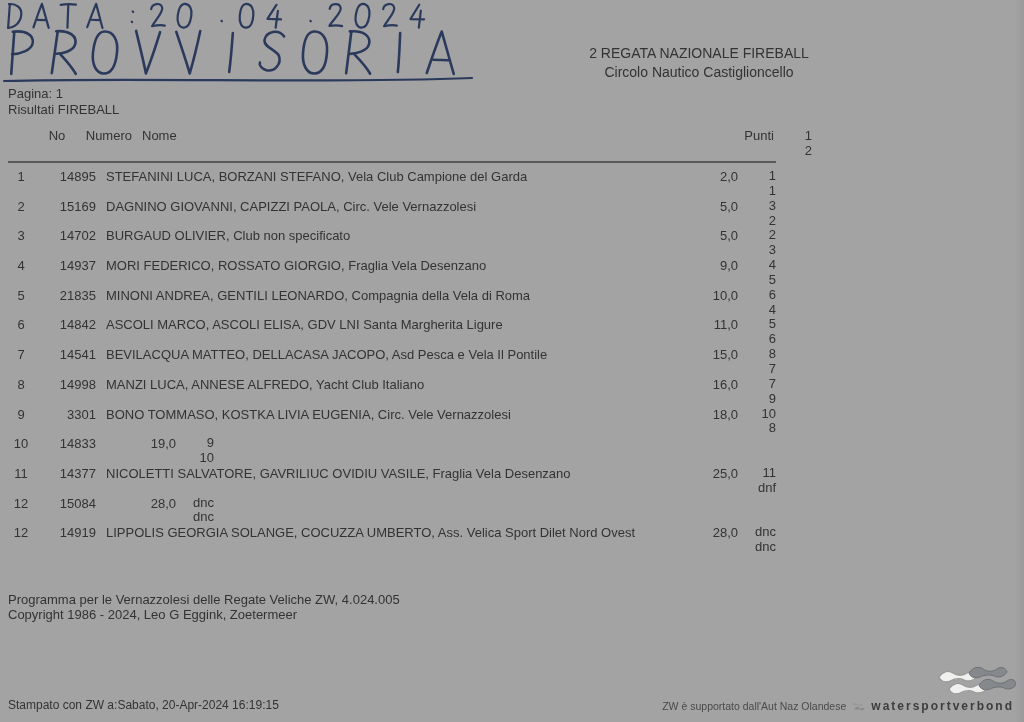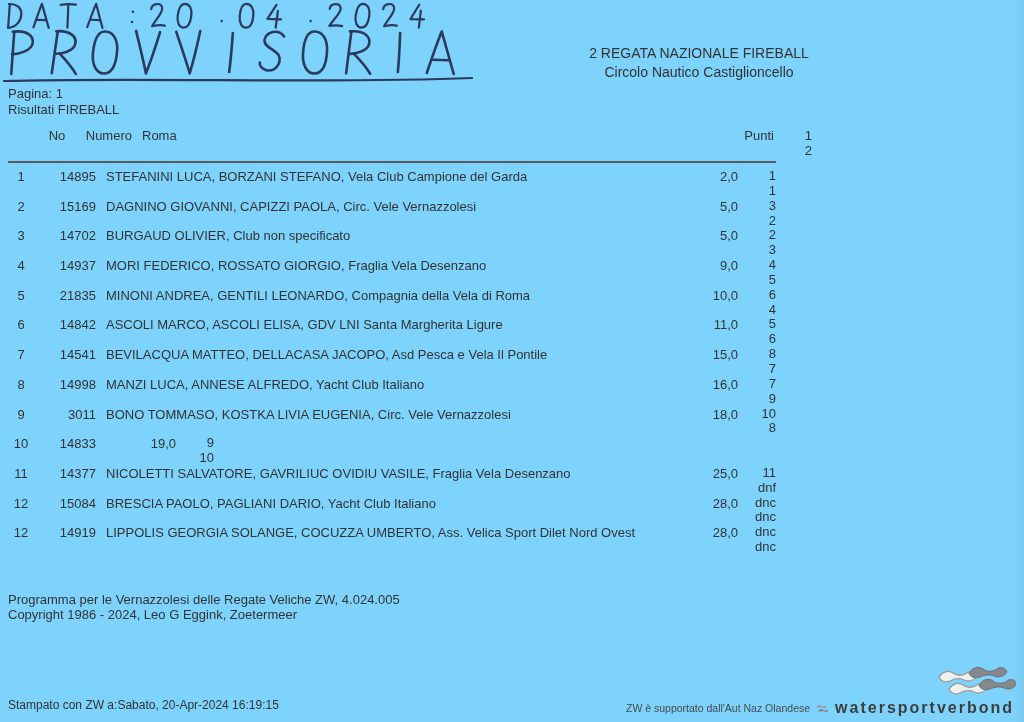--- a/index.html
+++ b/index.html
@@ -1,18 +1,18 @@
 <!DOCTYPE html>
 <html><head>
 <meta charset="utf-8">
 <style>
   html,body{margin:0;padding:0;background:#e9e9e9;}
   .page{
     position:relative;width:1024px;height:722px;margin:0 auto;
-    background:#7dd3fc;overflow:hidden;
+    background:#a3a3a3;overflow:hidden;
     font-family:"Liberation Sans", sans-serif;color:#383838;
   }
   .page::after{ 
     content:"";position:absolute;top:0;right:0;width:10px;height:100%;
     background:linear-gradient(to right, rgba(0,0,0,0), rgba(0,0,0,0.05));
     pointer-events:none;
   }
   svg.hand{position:absolute;overflow:visible;}
   .event-block{position:absolute;left:523px;top:44px;width:352px;text-align:center;line-height:19px;font-size:14px;color:#333;}
   .meta-block{position:absolute;left:8px;top:86px;font-size:13px;line-height:15.5px;color:#333;}
@@ -23,21 +23,21 @@
   .trow{display:flex;height:29.7px;font-size:13px;color:#333;}
   .c-no{width:26px;text-align:center;flex:none;}
   .c-num{width:62px;text-align:right;flex:none;}
   .c-nome{flex:1;padding-left:10px;min-width:0;white-space:nowrap;}
   .c-punti{width:80px;text-align:right;flex:none;}
   .c-races{width:38px;text-align:right;flex:none;line-height:14.9px;}
   .c-races div{height:14.9px;}
   .footer-block{position:absolute;left:8px;top:592px;font-size:13px;line-height:15.4px;color:#333;}
   .printed-line{position:absolute;left:8px;top:698px;font-size:12px;color:#333;}
   .support-line{position:absolute;right:10px;top:699px;font-size:10.5px;color:#4a4a4a;display:flex;align-items:center;gap:6px;}
-  .brand{font-weight:bold;letter-spacing:2px;color:#3d3d3d;font-size:16px;}
+  .brand{font-weight:bold;letter-spacing:2px;color:#3d3d3d;font-size:12px;}
   .ws-logo{position:absolute;right:8px;top:666px;}
   .mini-icon{display:inline-block;}
 </style>
 </head>
 <body>
 
 <div class="page">
 
   <svg class="hand" id="hw-date" style="left:4px;top:2px;" width="460" height="30" viewBox="0 0 460 30">
       <path d="M2,29 L5,1" transform="translate(2,1) scale(0.85) rotate(-2 10 15)" fill="none" stroke="#2b3a5c" stroke-width="2.2" stroke-linecap="round" stroke-linejoin="round" vector-effect="non-scaling-stroke"></path>
@@ -91,21 +91,21 @@
   </div>
 
   <div class="meta-block">
     <div>Pagina: 1</div>
     <div>Risultati FIREBALL</div>
   </div>
 
   <div class="thead">
     <div class="c-no">No</div>
     <div class="c-num">Numero</div>
-    <div class="c-nome">Roma</div>
+    <div class="c-nome">Nome</div>
     <div class="c-punti">Punti</div>
     <div class="c-races">
       <div>1</div>
       <div>2</div>
     </div>
   </div>
 
   <div class="rule"></div>
 
   <div class="tbody">
@@ -192,21 +192,21 @@
       <div class="c-nome">MANZI LUCA, ANNESE ALFREDO, Yacht Club Italiano</div>
       <div class="c-punti">16,0</div>
       <div class="c-races">
         <div class="r1">7</div>
         <div class="r2">9</div>
       </div>
     </div>
 
     <div class="trow">
       <div class="c-no">9</div>
-      <div class="c-num">3011</div>
+      <div class="c-num">3301</div>
       <div class="c-nome">BONO TOMMASO, KOSTKA LIVIA EUGENIA, Circ. Vele Vernazzolesi</div>
       <div class="c-punti">18,0</div>
       <div class="c-races">
         <div class="r1">10</div>
         <div class="r2">8</div>
       </div>
     </div>
 
     <div class="trow">
       <div class="c-no">10</div>
@@ -225,21 +225,20 @@
       <div class="c-punti">25,0</div>
       <div class="c-races">
         <div class="r1">11</div>
         <div class="r2">dnf</div>
       </div>
     </div>
 
     <div class="trow">
       <div class="c-no">12</div>
       <div class="c-num">15084</div>
-      <div class="c-nome">BRESCIA PAOLO, PAGLIANI DARIO, Yacht Club Italiano</div>
       <div class="c-punti">28,0</div>
       <div class="c-races">
         <div class="r1">dnc</div>
         <div class="r2">dnc</div>
       </div>
     </div>
 
     <div class="trow">
       <div class="c-no">12</div>
       <div class="c-num">14919</div>

